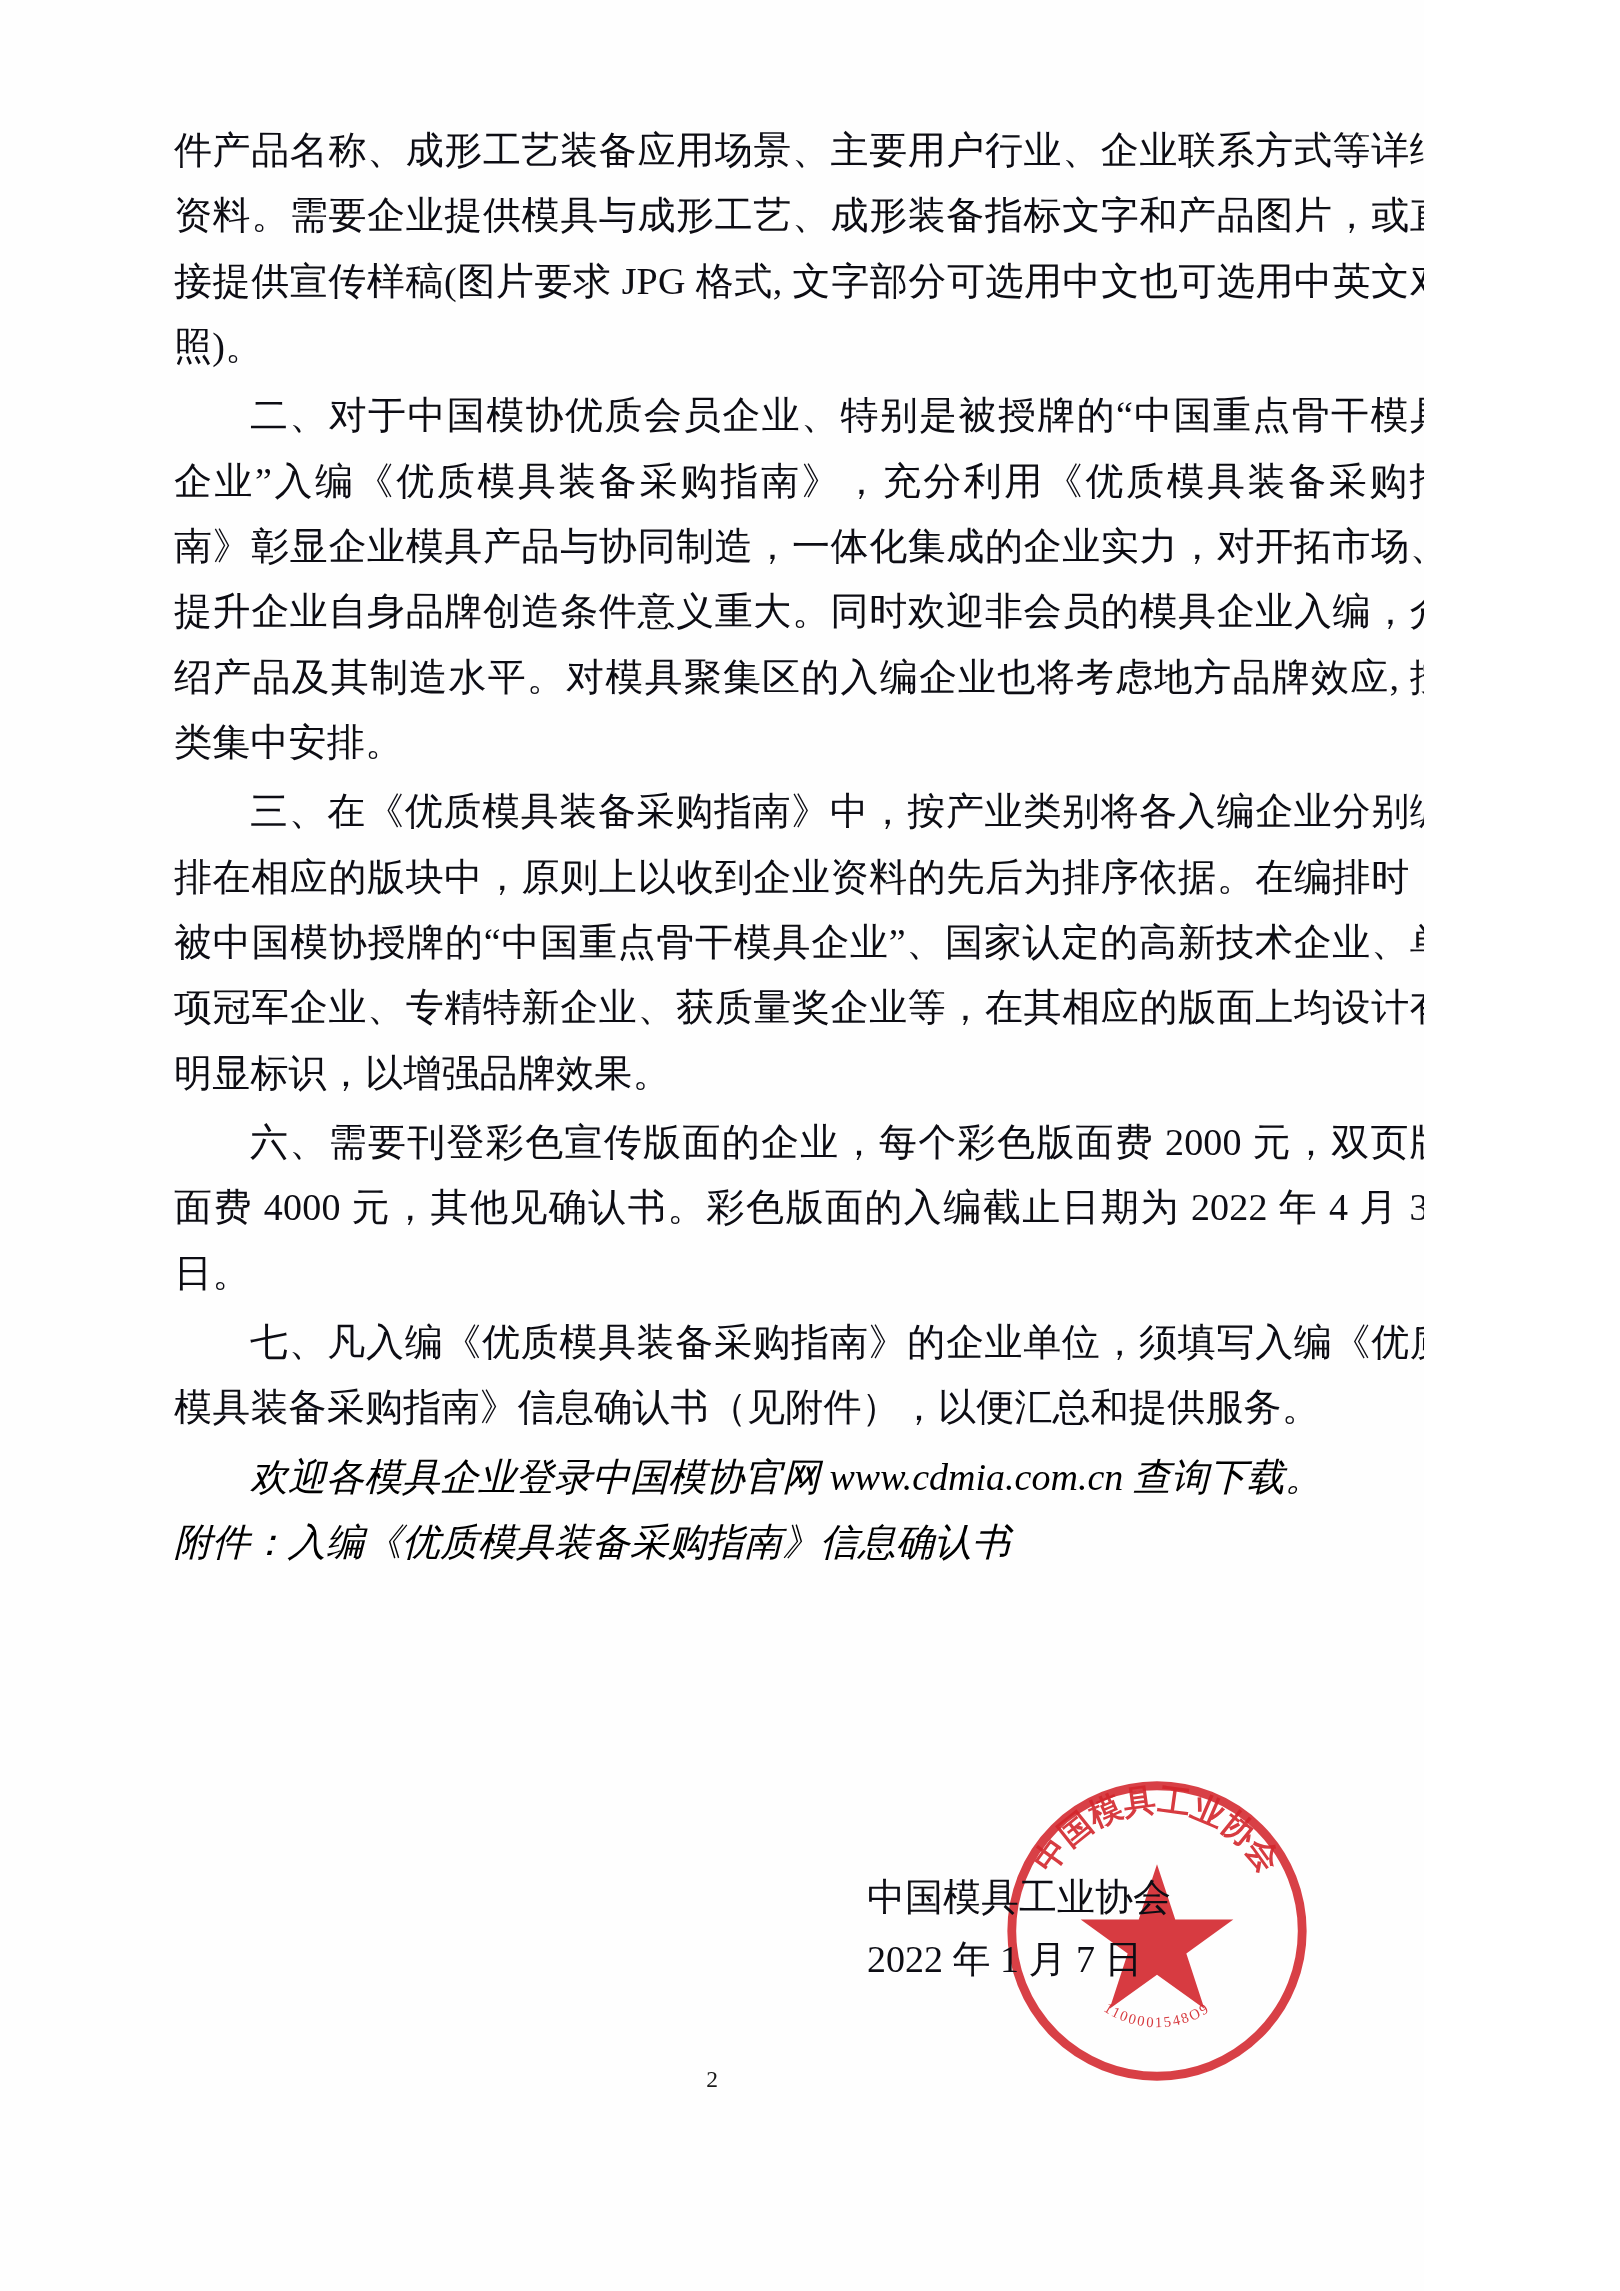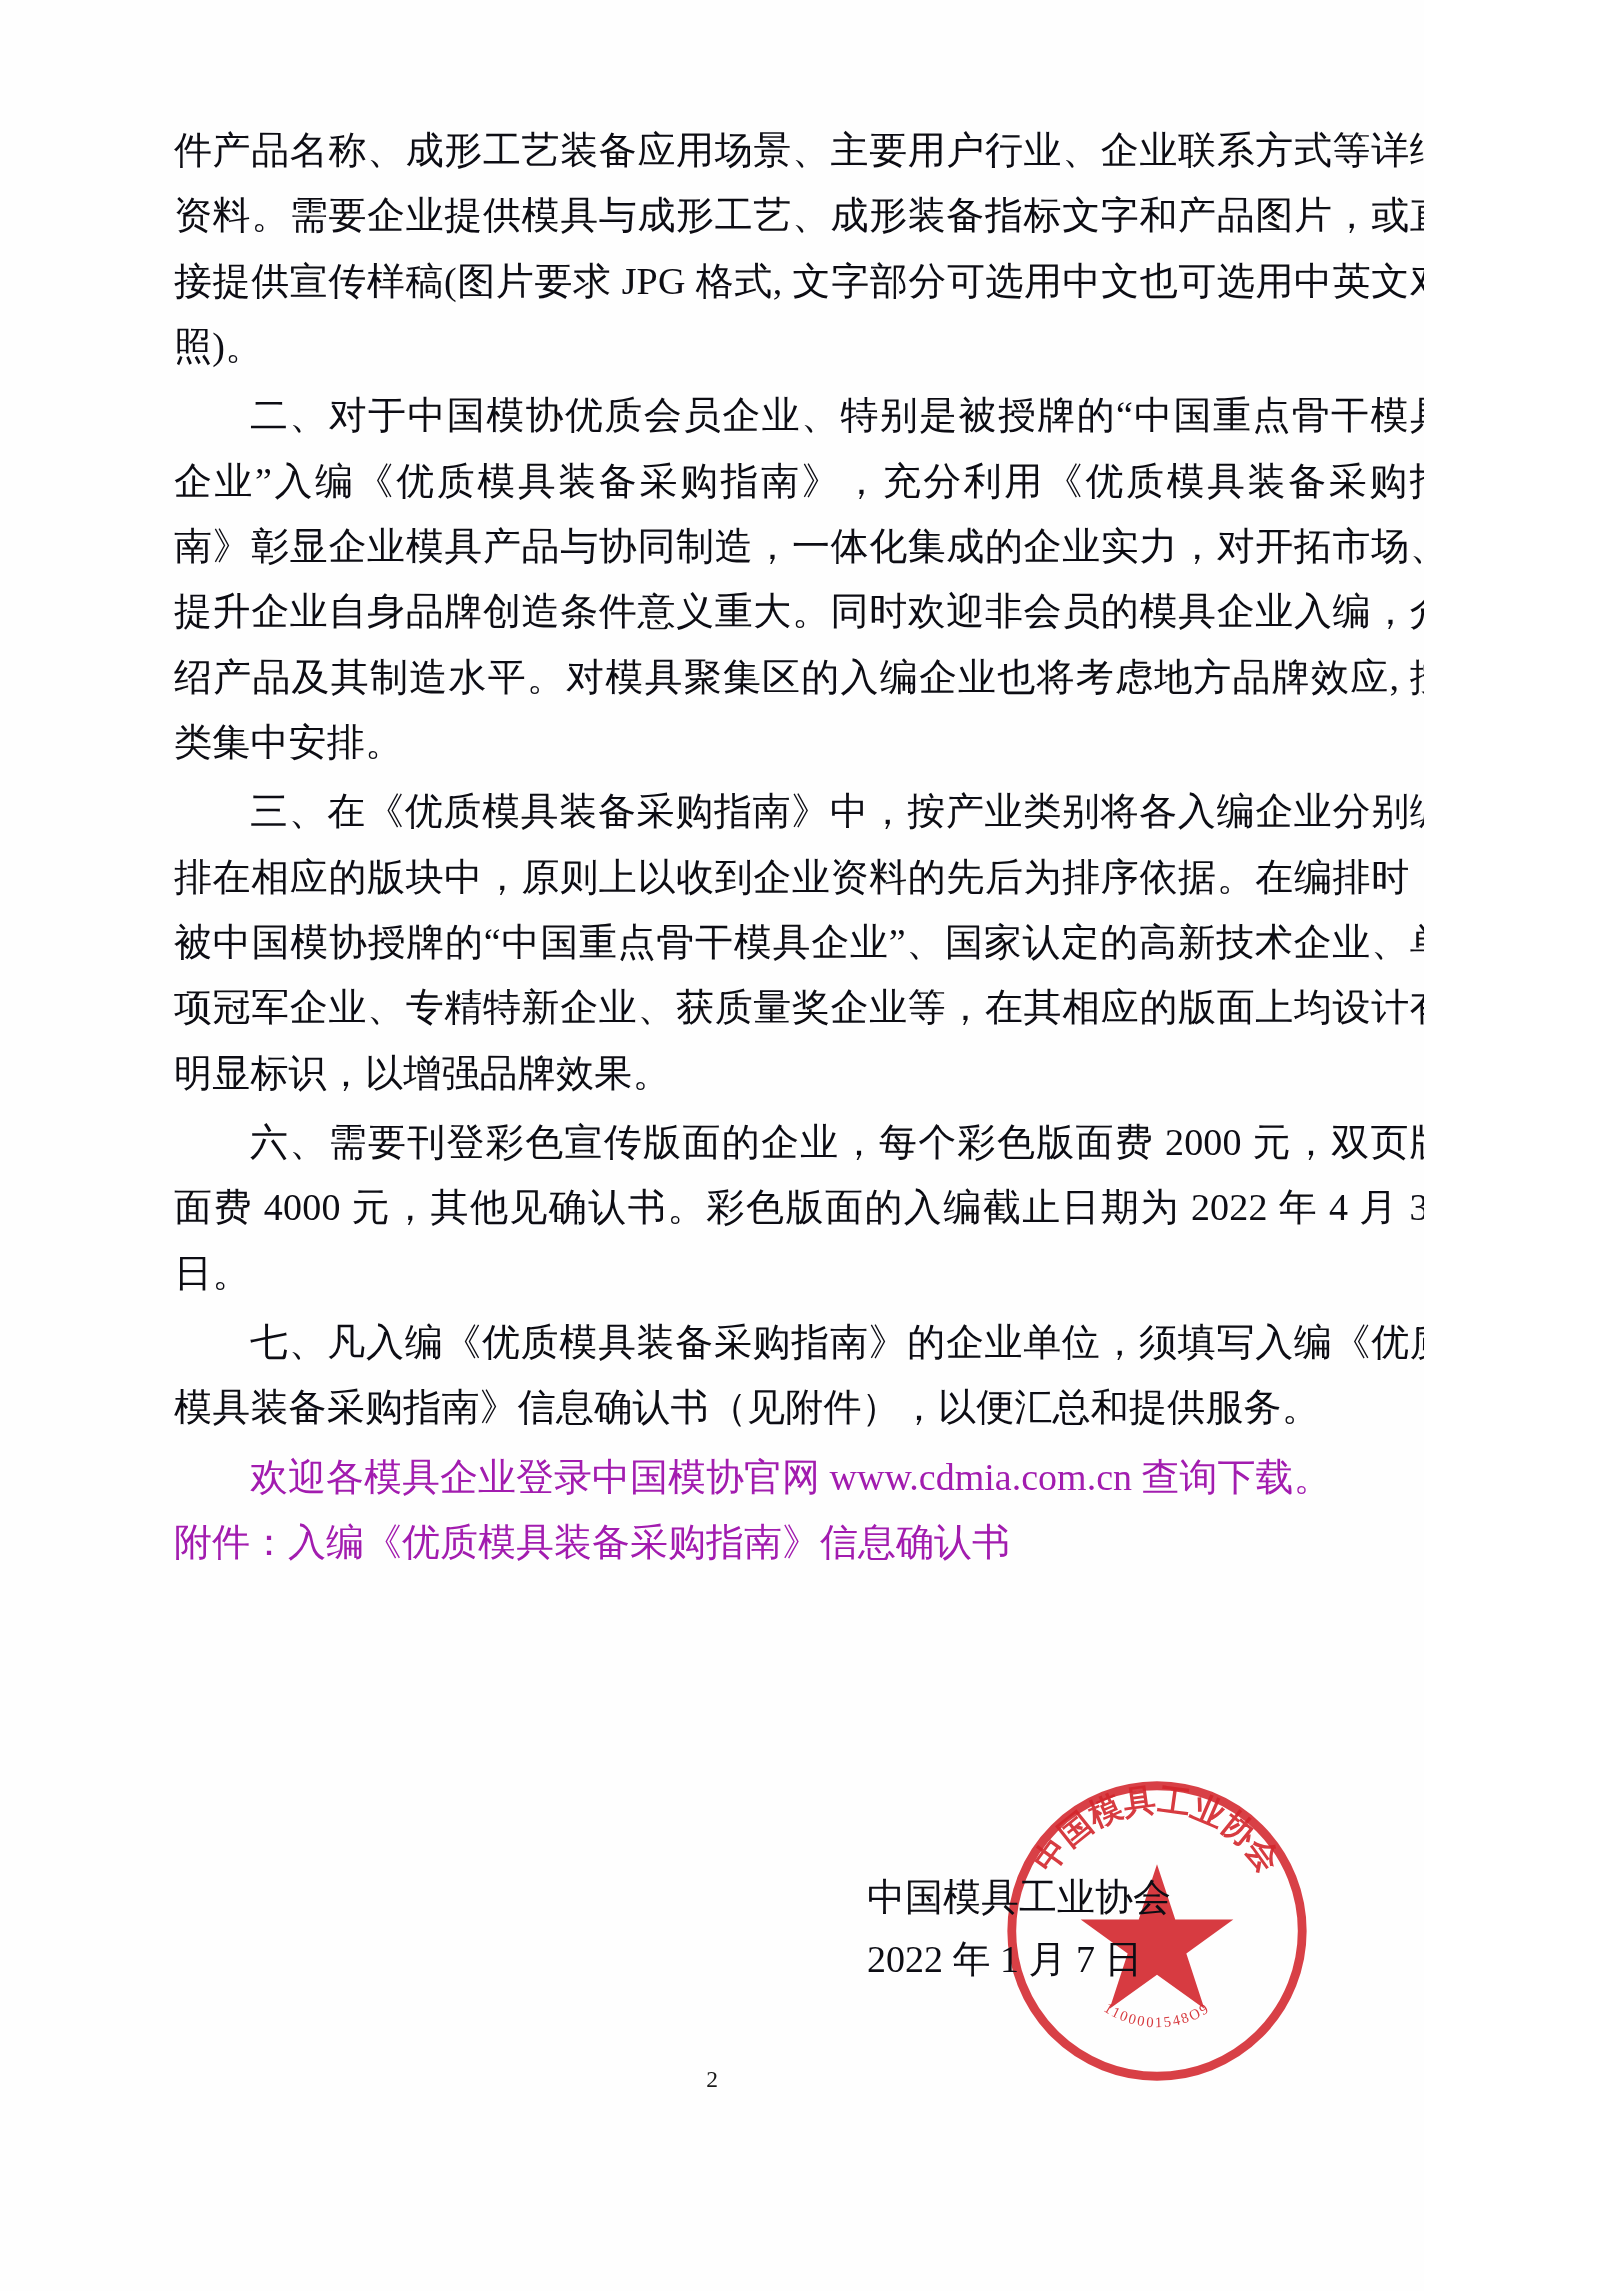--- a/index.html
+++ b/index.html
@@ -31,22 +31,23 @@
     text-justify: inter-ideograph;
     margin: 0 0 3.9px 0;
     letter-spacing: 0.2px;
   }
   .indent {
     text-indent: 76px;
   }
   .tail-line {
     font-size: 38px;
     line-height: 1.72;
-    color: #a21caf;
+    color: #000000;
     margin: 0;
+    font-style: italic;
   }
   .tail-line.indent {
     text-indent: 76px;
   }
   .sign-block {
     position: absolute;
     right: 145px;
     top: 1867px;
     width: 412px;
     text-align: left;

